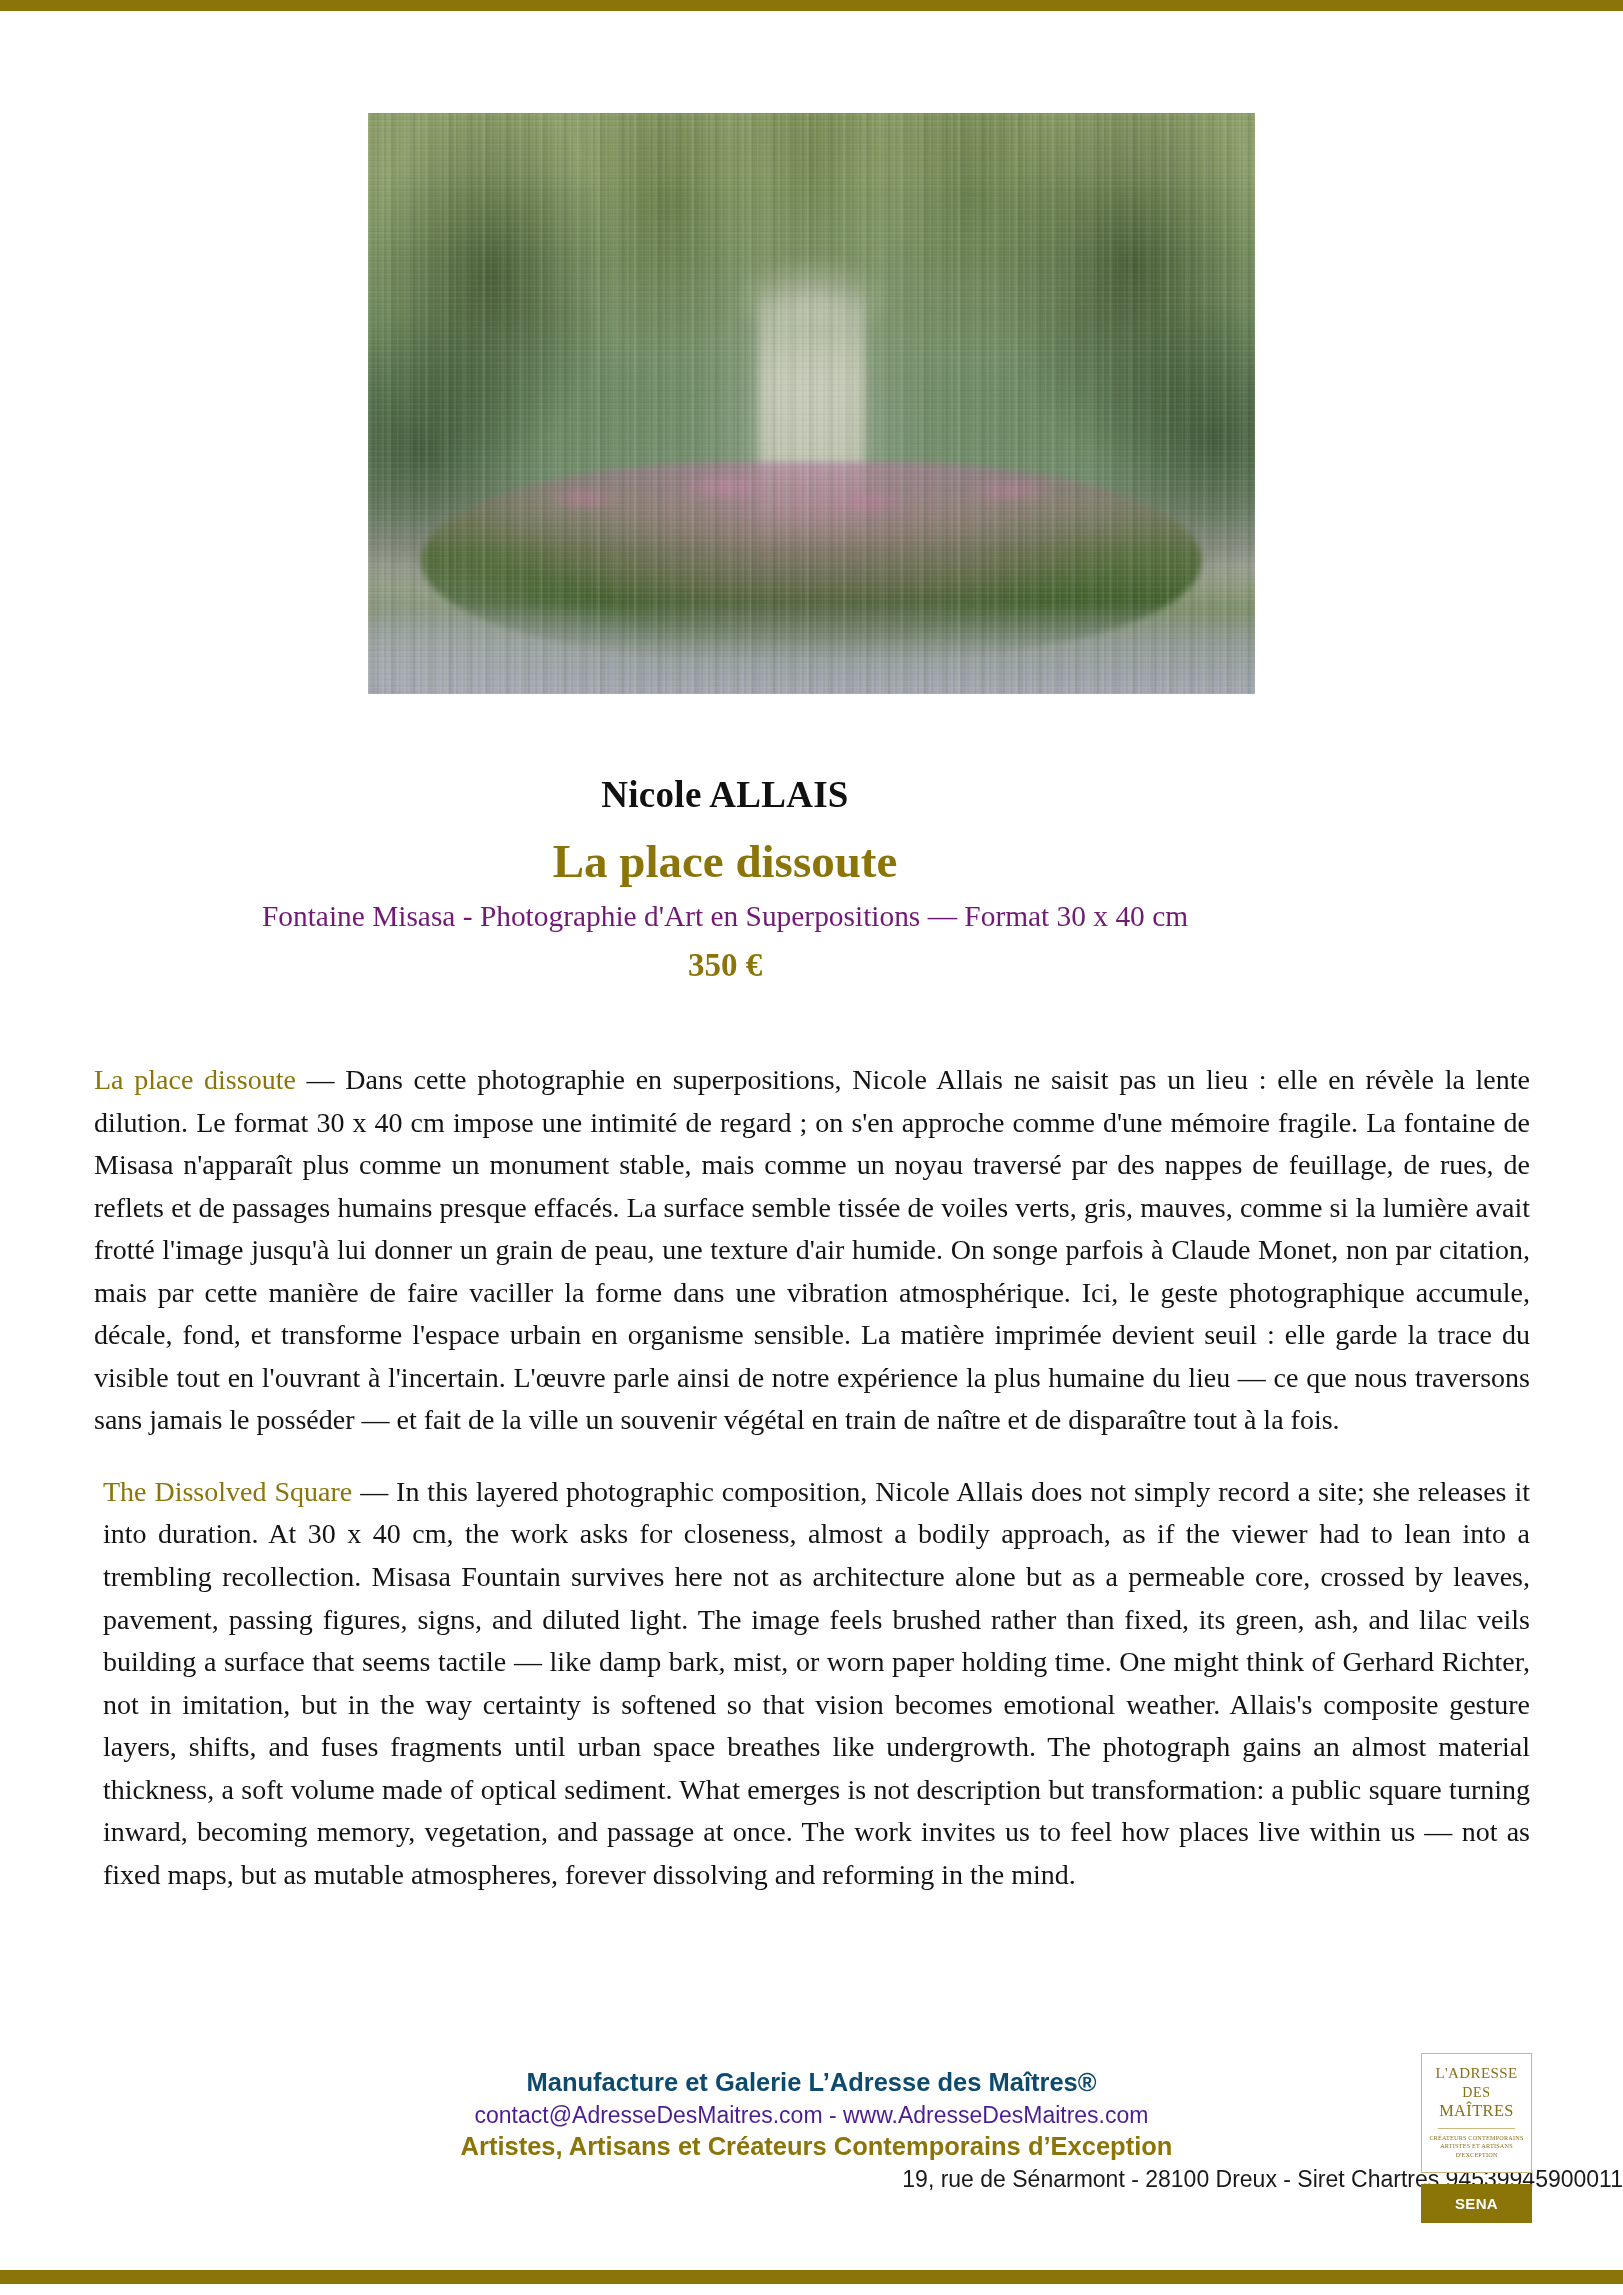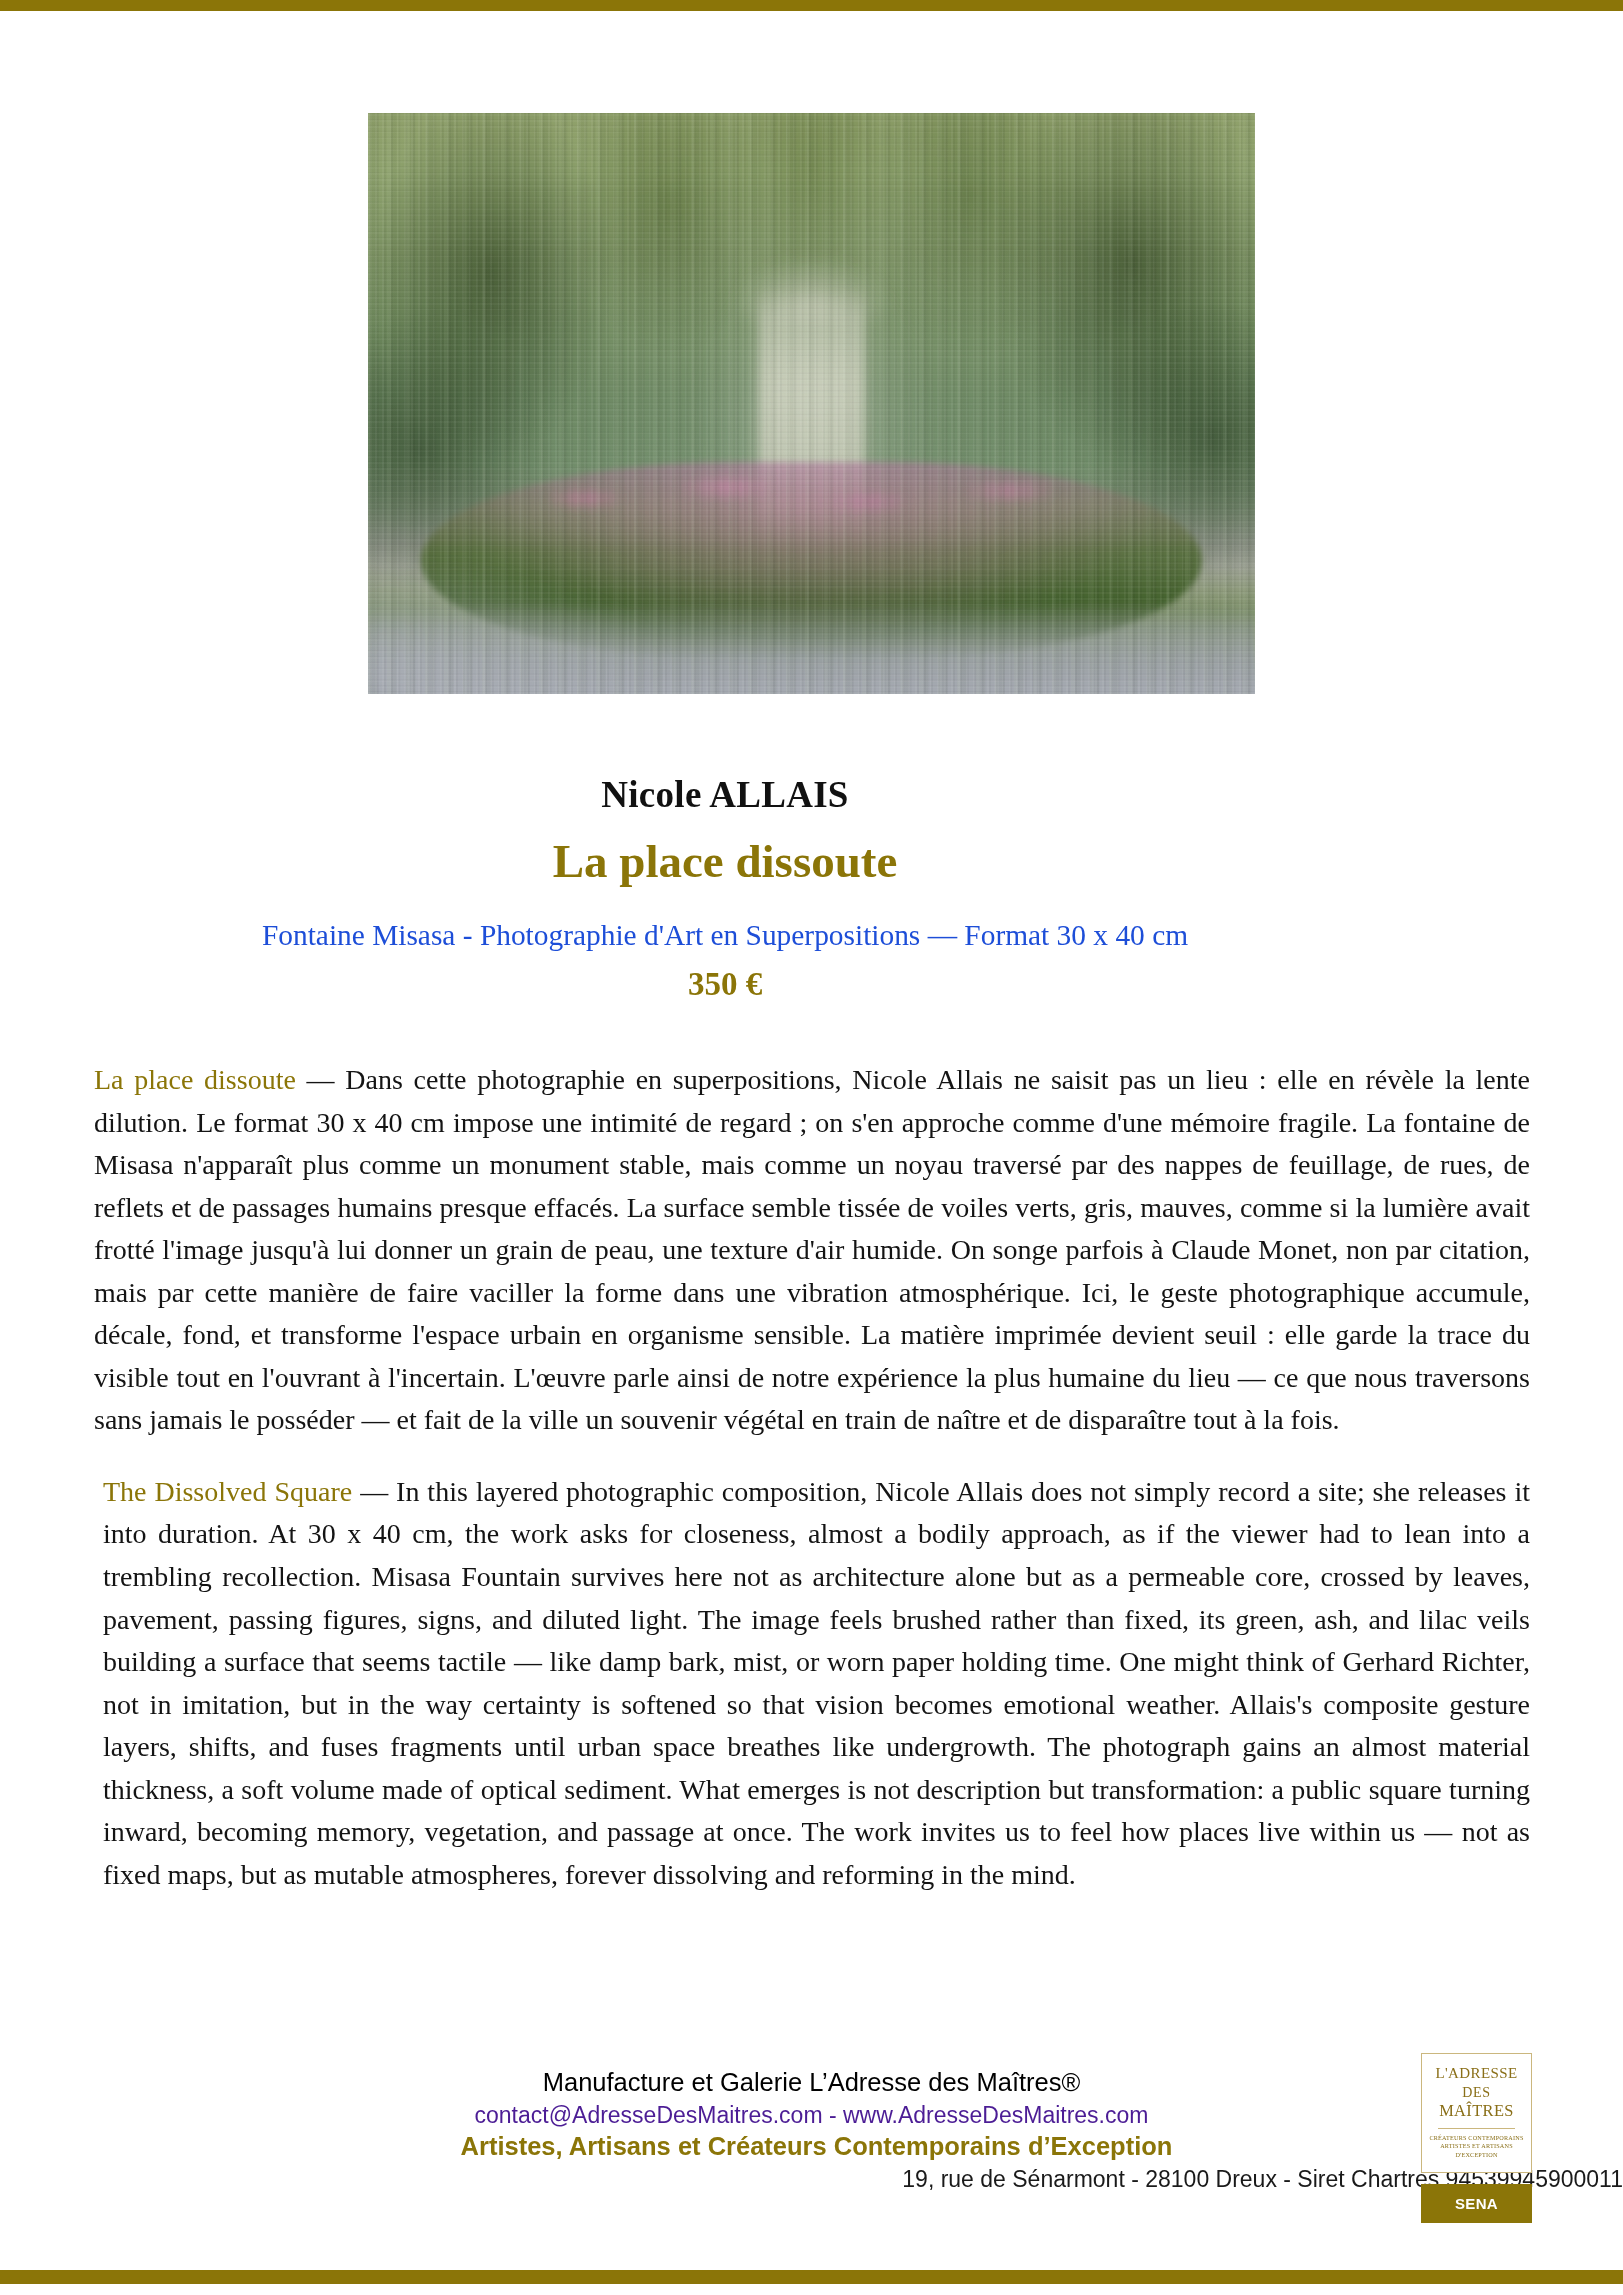--- a/index.html
+++ b/index.html
@@ -225,23 +225,23 @@
   }
   .artwork-title {
     font-weight: bold;
     font-size: 47px;
     color: #8b7508;
     line-height: 1.25;
     margin-top: 14.4px;
   }
   .artwork-subtitle {
     font-size: 29.4px;
-    color: #1d4ed8;
+    color: #701a75;
     line-height: 1.3;
-    margin-top: 25px;
+    margin-top: 6px;
   }
   .artwork-price {
     font-weight: bold;
     font-size: 33px;
     color: #8b7508;
     line-height: 1.3;
     margin-top: 9.2px;
   }
 
   
@@ -267,23 +267,23 @@
   .footer {
     position: absolute;
     left: 0;
     top: 2066px;
     width: 1623px;
     text-align: center;
     font-family: "Liberation Sans", sans-serif;
   }
   .footer-line { line-height: 1.32; }
   .f-gold-bold {
-    font-weight: normal;
+    font-weight: bold;
     font-size: 25.5px;
-    color: #000000;
+    color: #0c4a6e;
   }
   .f-dark {
     font-size: 23px;
     color: #4c1d95;
   }
   .f-gold-bold2 {
     font-weight: bold;
     font-size: 25.5px;
     color: #8b7508;
     padding-left: 10px;

